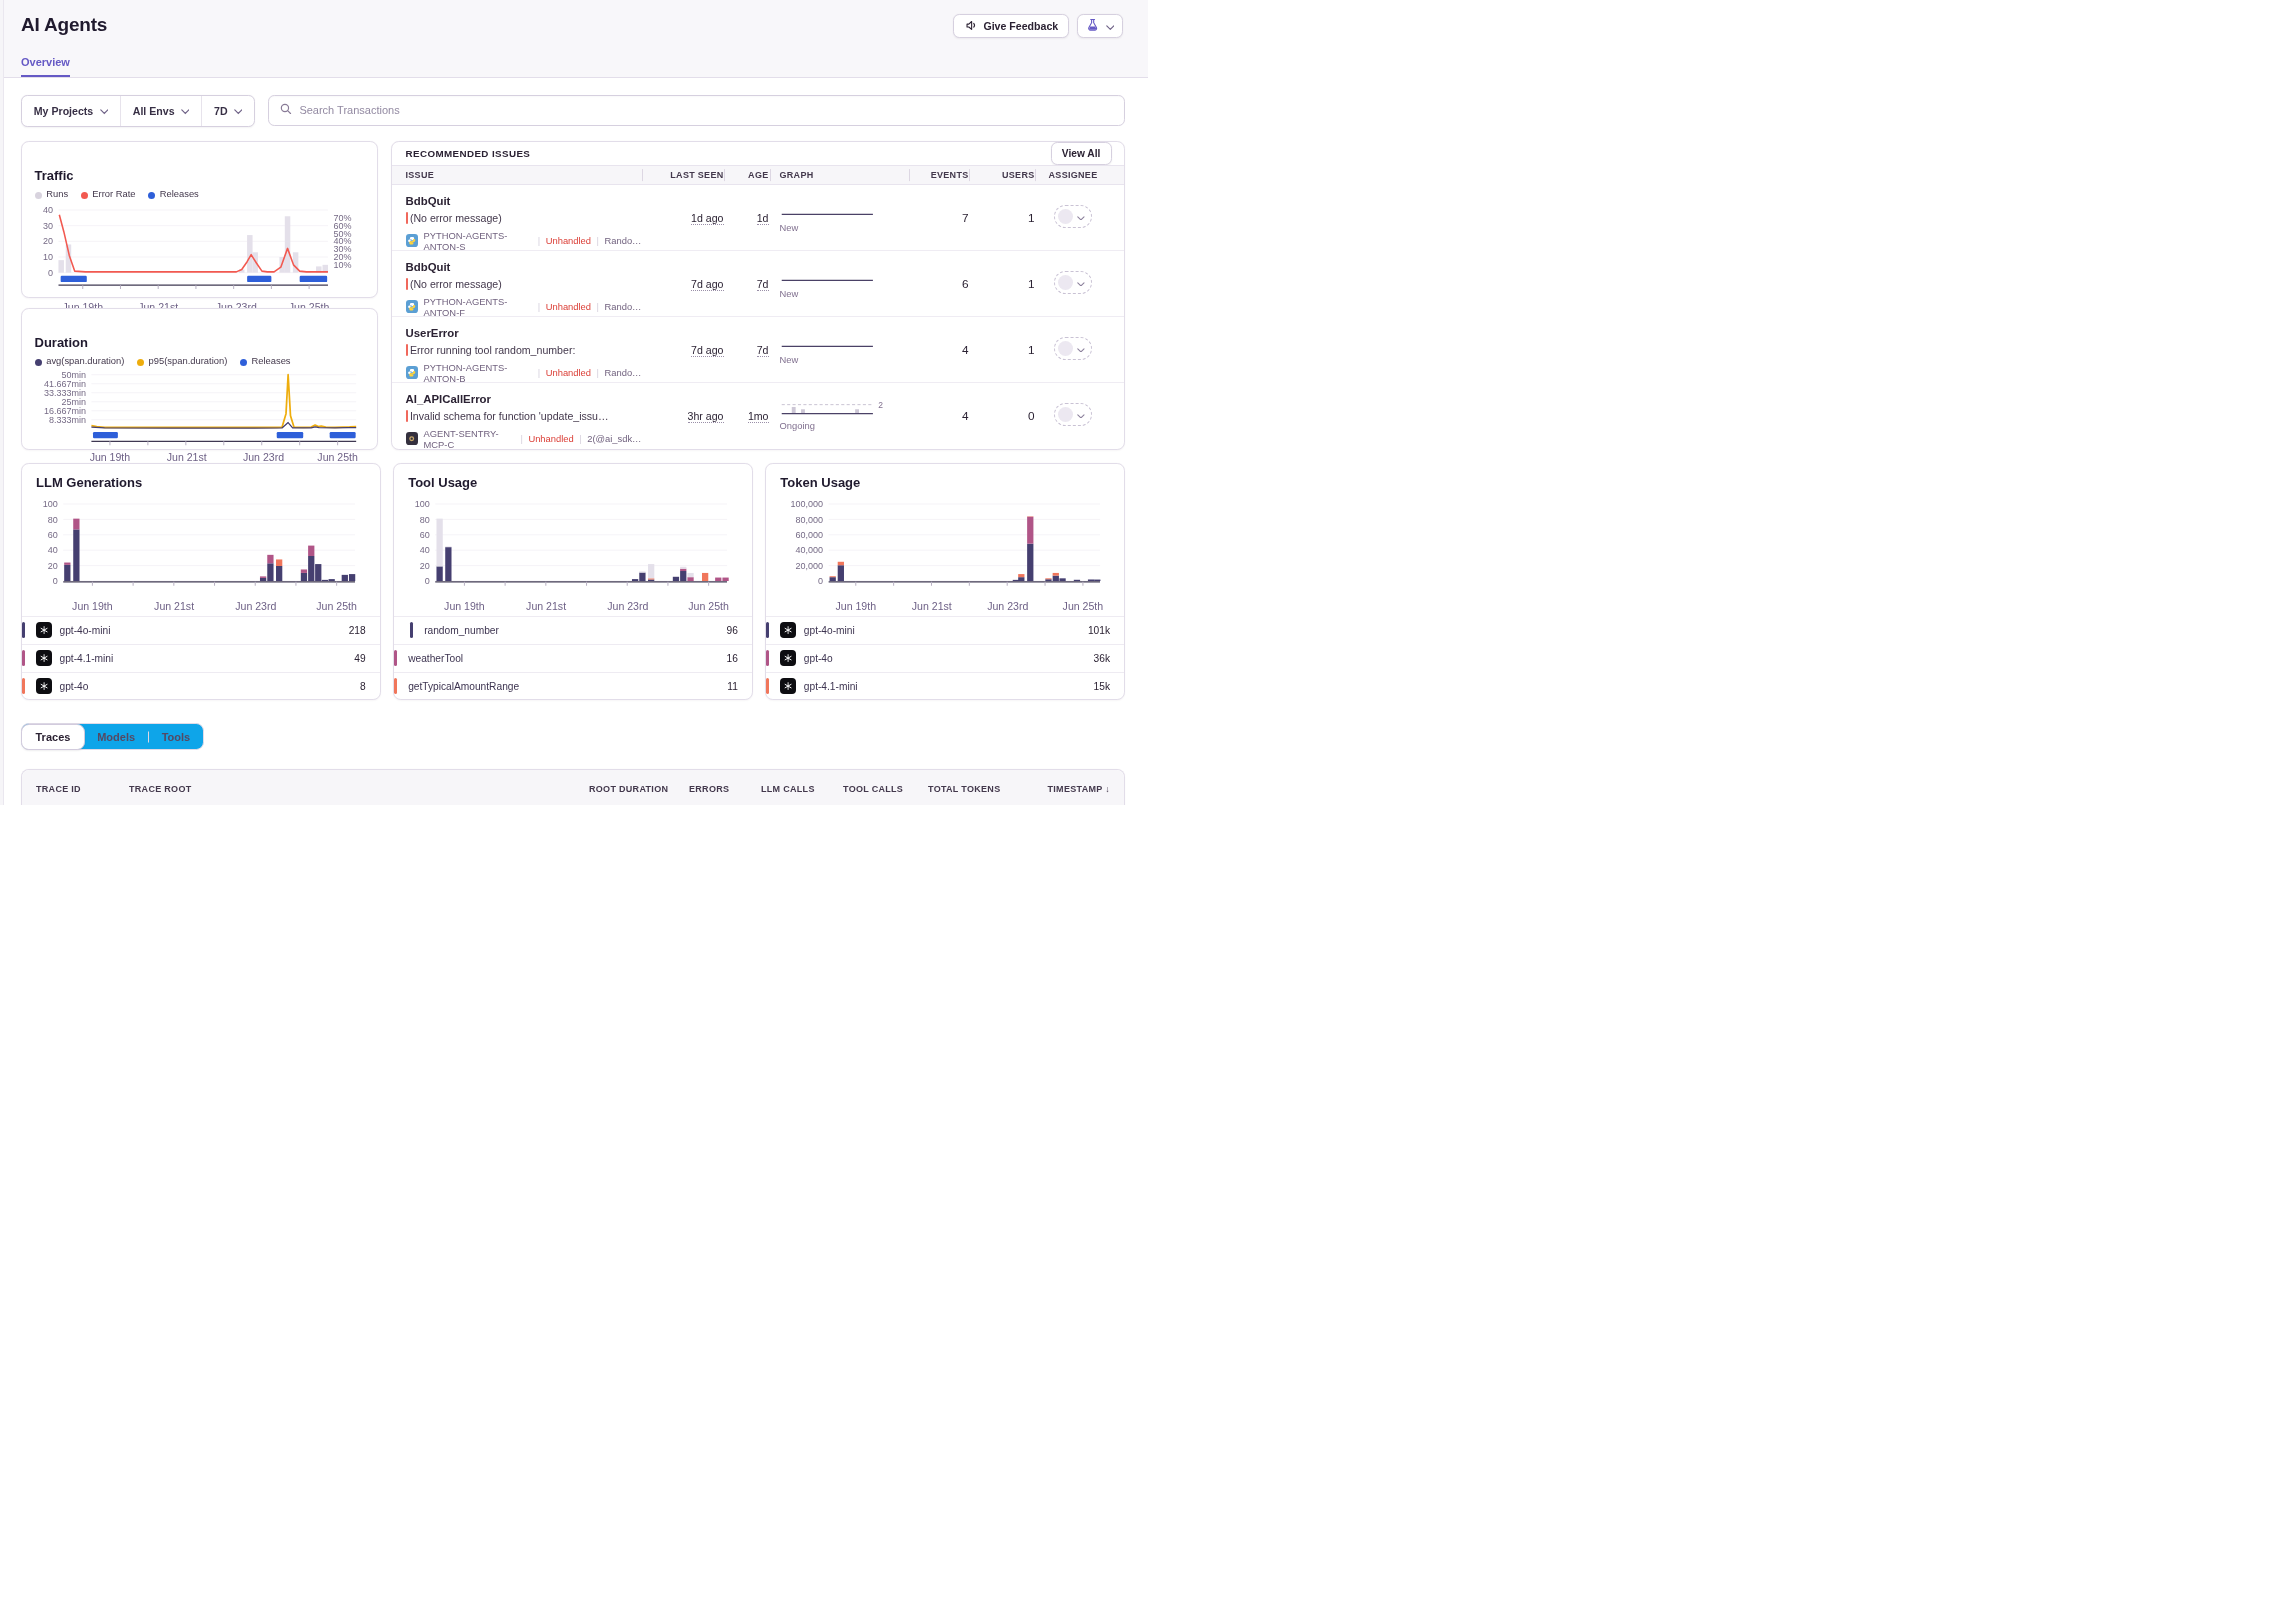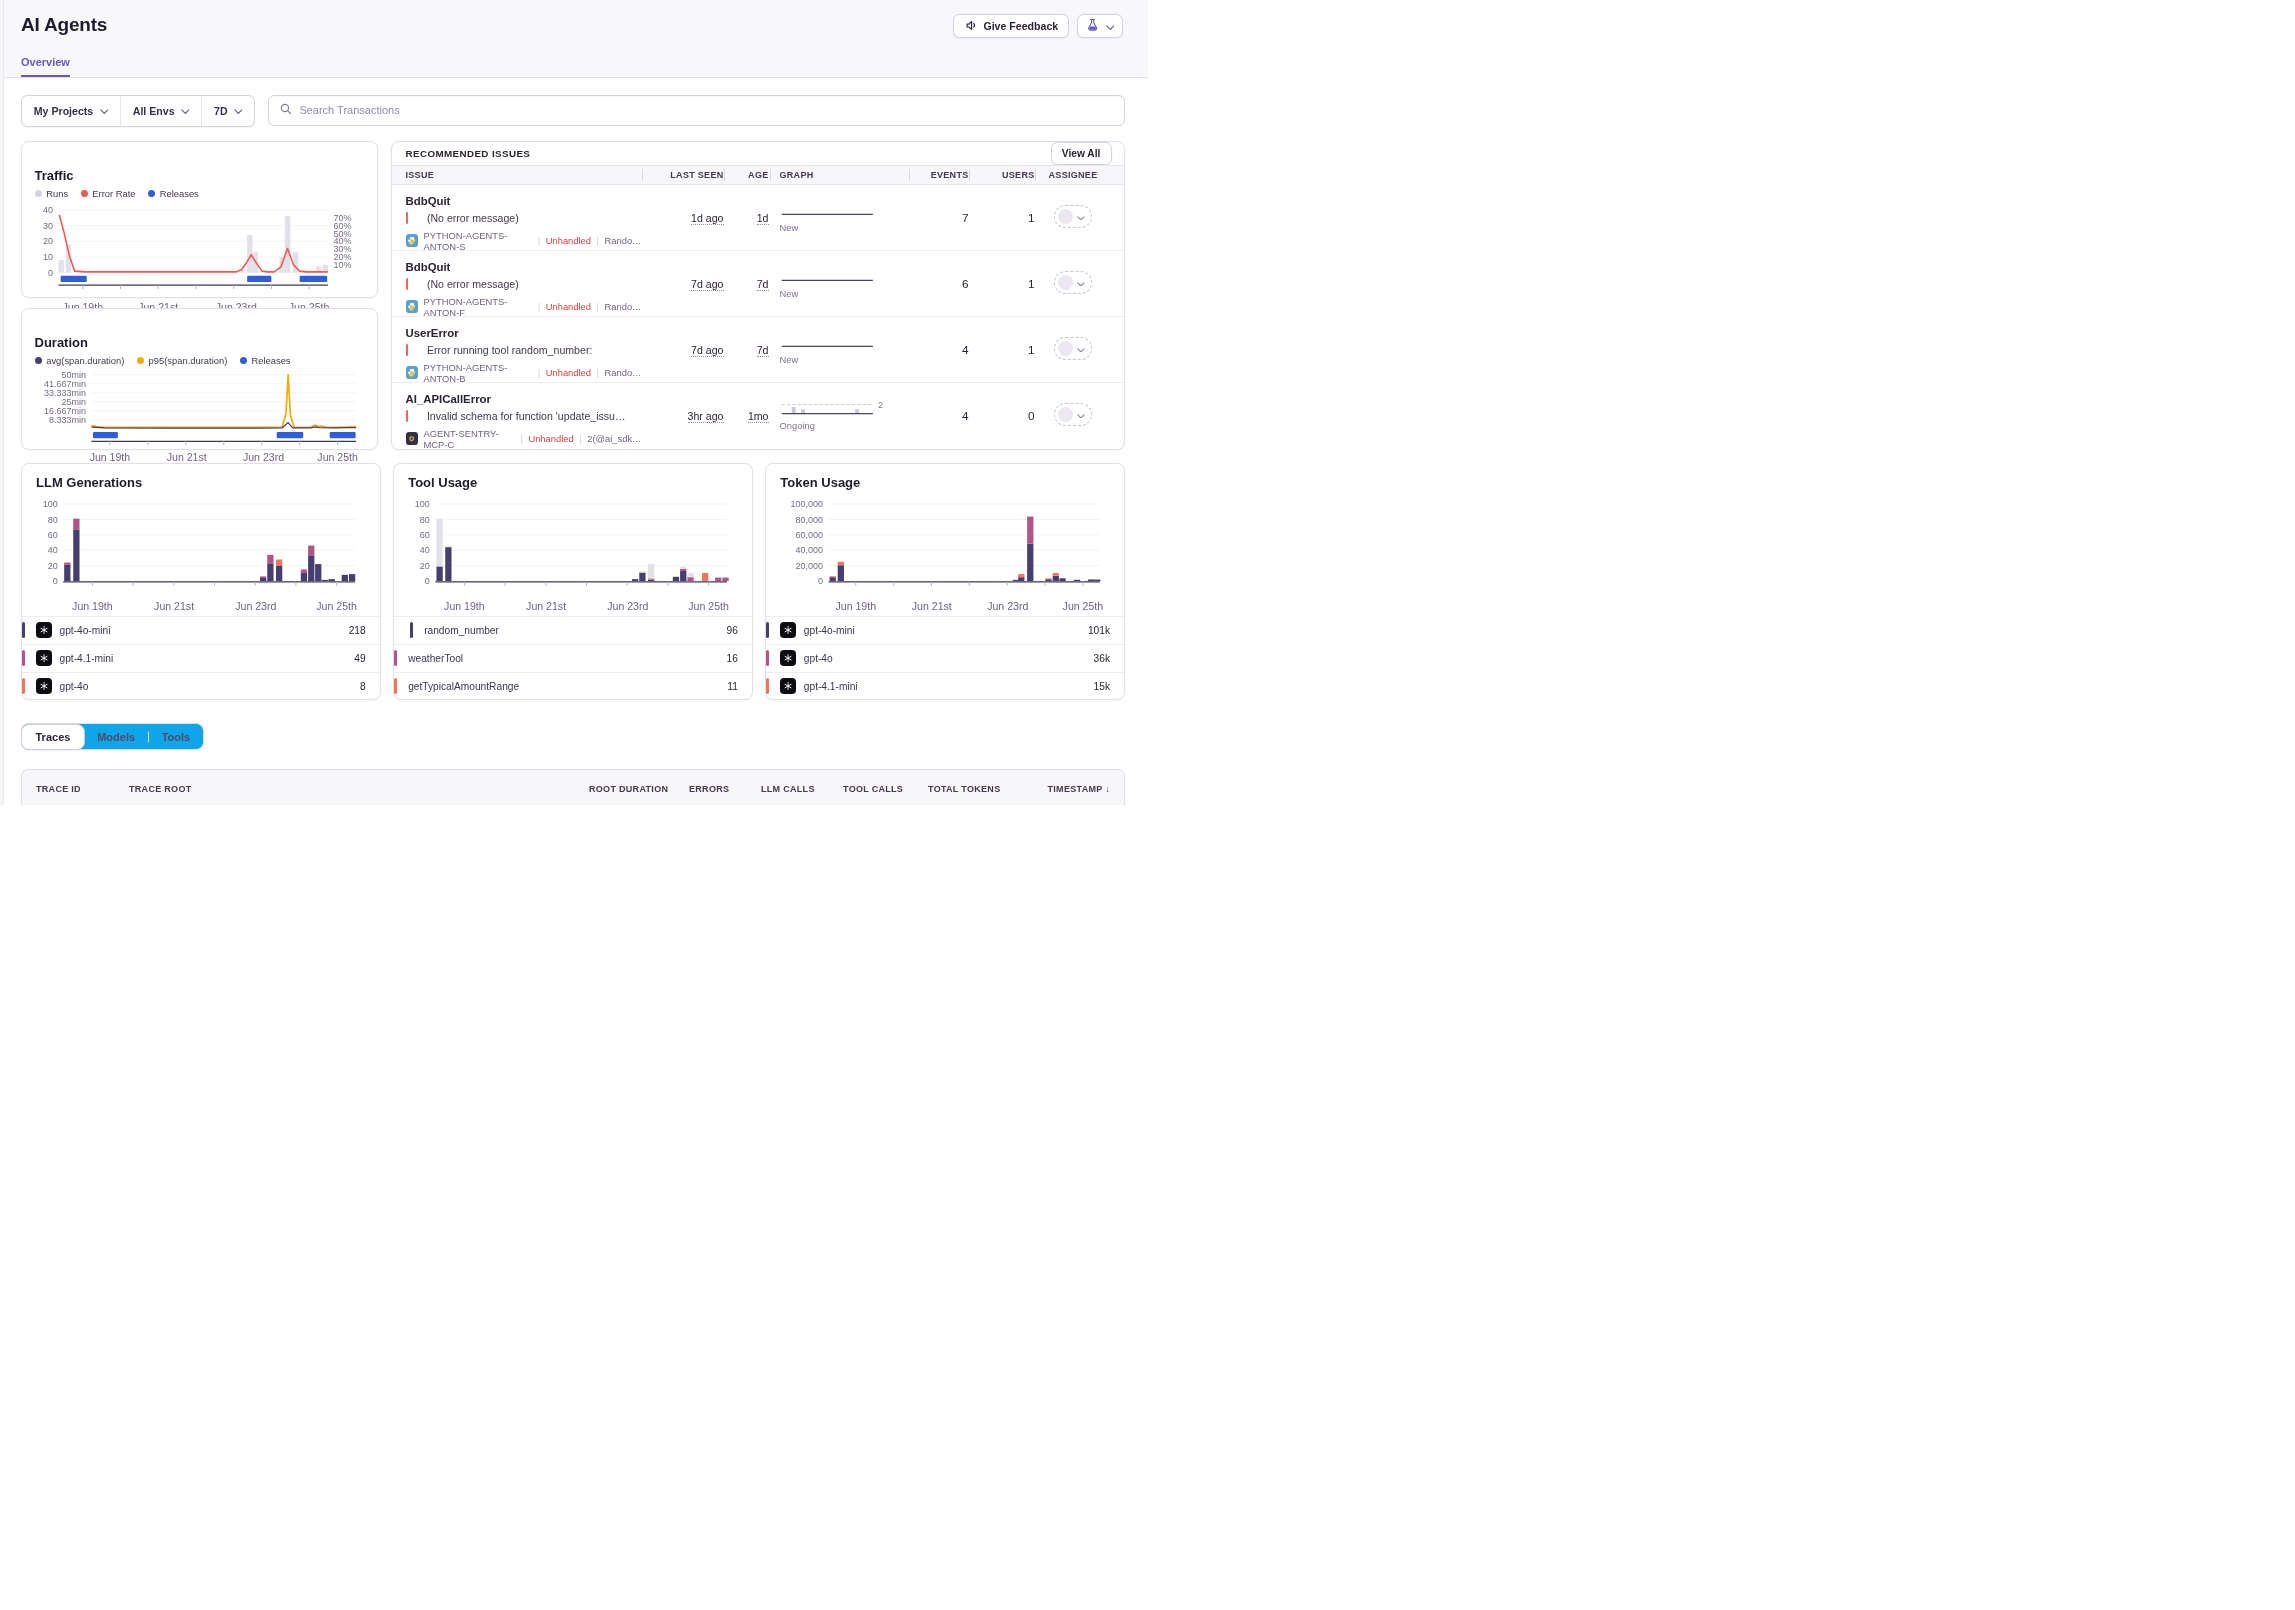--- a/index.html
+++ b/index.html
@@ -32,21 +32,21 @@
   .search-box input { border:none; outline:none; flex:1; font-size:11px; color:#2b2233;
     font-family:"Liberation Sans", sans-serif; background:transparent; }
   .search-box input::placeholder { color:#938aa2; }
   
   .card { background:#fff; border:0.8px solid #e2dde9; border-radius:7.8px; box-shadow:0 0.8px 1.6px rgba(43,34,51,.04); }
   .grid-top { display:flex; gap:12.5px; margin-top:14px; align-items:flex-start; }
   .col-left { display:flex; flex-direction:column; gap:10.2px; width:357px; flex:none; }
   .chart-card { padding:10.2px 12.5px 6.3px 12.5px; }
   .chart-card h3 { font-size:13px; font-weight:700; color:#201a2e;margin-top:16px; }
   .mini-legend { display:flex; gap:12.5px; margin-top:5.5px; }
-  .mini-legend .li { display:flex; align-items:center; gap:4.7px; font-size:9.4px; color:#43384c; }
+  .mini-legend .li { display:flex; align-items:flex-end; gap:4.7px; font-size:9.4px; color:#43384c; }
   .dot { width:7px; height:7px; border-radius:50%; display:inline-block; }
   
   .issues-card { flex:1; height:309px; overflow:hidden; display:flex; flex-direction:column; }
   .issues-head { height:35px; display:flex; align-items:center; justify-content:space-between; padding:0 12.5px 0 14px; }
   .issues-head .t { font-size:9.8px; font-weight:700; letter-spacing:0.4px; color:#2b2233; }
   .btn.small { height:23.5px; font-size:10.2px; }
   .col-head { height:31px; background:#f7f6f9; border-top:0.8px solid #e8e4ee; border-bottom:0.8px solid #e8e4ee;
     display:flex; align-items:center; padding-right:12.5px; }
   .col-head .hc { font-size:9px; font-weight:700; letter-spacing:0.3px; color:#43384c; position:relative; }
   .hc.c-seen,.hc.c-age,.hc.c-events,.hc.c-users { text-align:right; }
@@ -54,21 +54,21 @@
   .hc.c-assignee { text-align:center; }
   .hc:not(.c-issue)::before { content:""; position:absolute; left:0; top:50%; transform:translateY(-50%);
     width:0.8px; height:11.8px; background:#ddd7e3; }
   .hc.c-graph::before { left:1.6px; }
   .c-issue { flex:1; min-width:0; padding-left:14px; }
   .c-seen { width:82px; } .c-age { width:45px; } .c-graph { width:140px; }
   .c-events { width:60px; } .c-users { width:66px; } .c-assignee { width:77px; }
   .issue-row { display:flex; align-items:flex-start; padding:9.4px 12.5px 9.4px 0; border-bottom:0.8px solid #efecf3; height:66px; }
   .issue-row:last-child { border-bottom:none; }
   .i-title { font-size:11.4px; font-weight:700; color:#2b2233; line-height:15.7px; cursor:pointer; }
-  .i-msg { display:flex; align-items:center; gap:19px; line-height:17px; }
+  .i-msg { display:flex; align-items:center; gap:2px; line-height:17px; }
   .i-msg .bar { width:2.4px; height:11.8px; border-radius:1.6px; background:#f0685c; flex:none; }
   .i-msg .txt { font-size:10.6px; color:#43384c; white-space:nowrap; overflow:hidden; text-overflow:ellipsis; }
   .i-meta { display:flex; align-items:center; gap:5.5px; margin-top:3.1px; font-size:9.4px; color:#71627f; }
   .i-meta .sep { color:#d6d0dd; }
   .i-meta .unhandled { color:#db3e36; }
   .cell-num { font-size:11.8px; color:#2b2233; text-align:right; padding-top:17px; }
   .cell-dt { text-align:right; padding-top:17px; }
   .cell-dt span { font-size:10.6px; color:#2b2233; border-bottom:0.8px dotted #9a8fa8; cursor:default; }
   .cell-graph { padding-left:11px; padding-top:7.8px; }
   .graph-label { font-size:9.4px; color:#80708f; margin-top:0.8px; }

